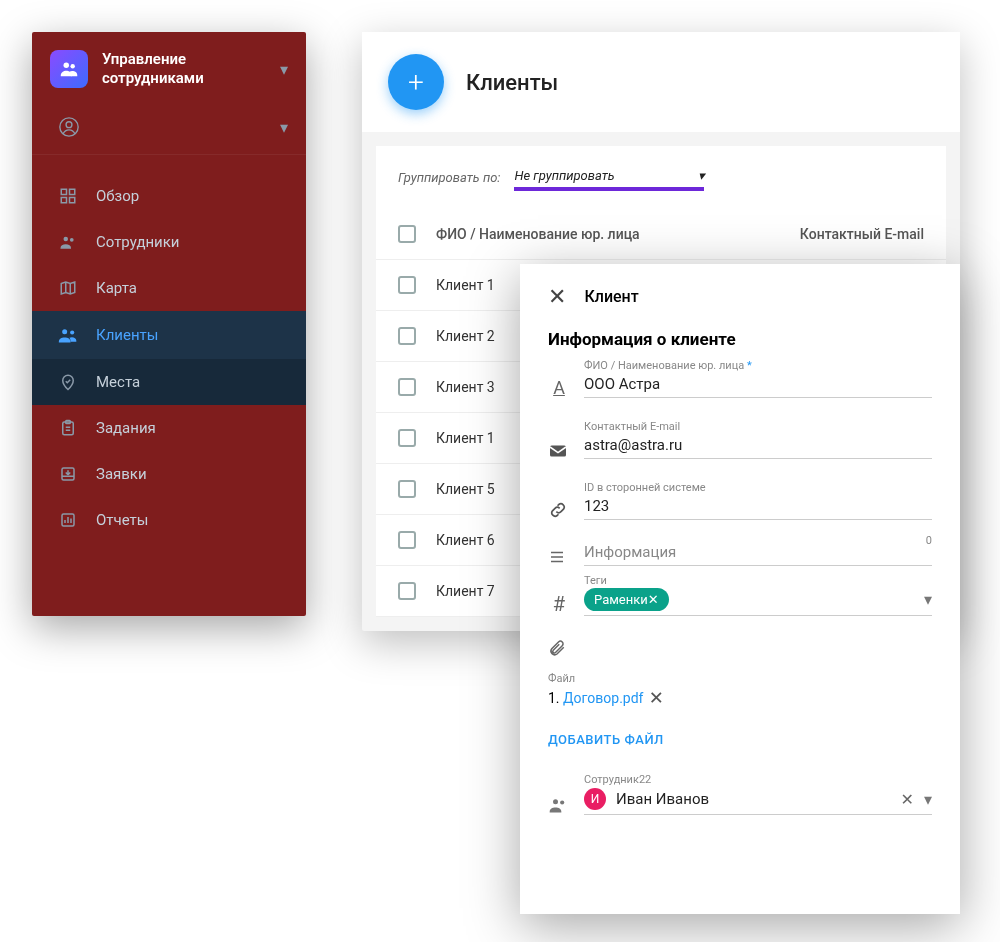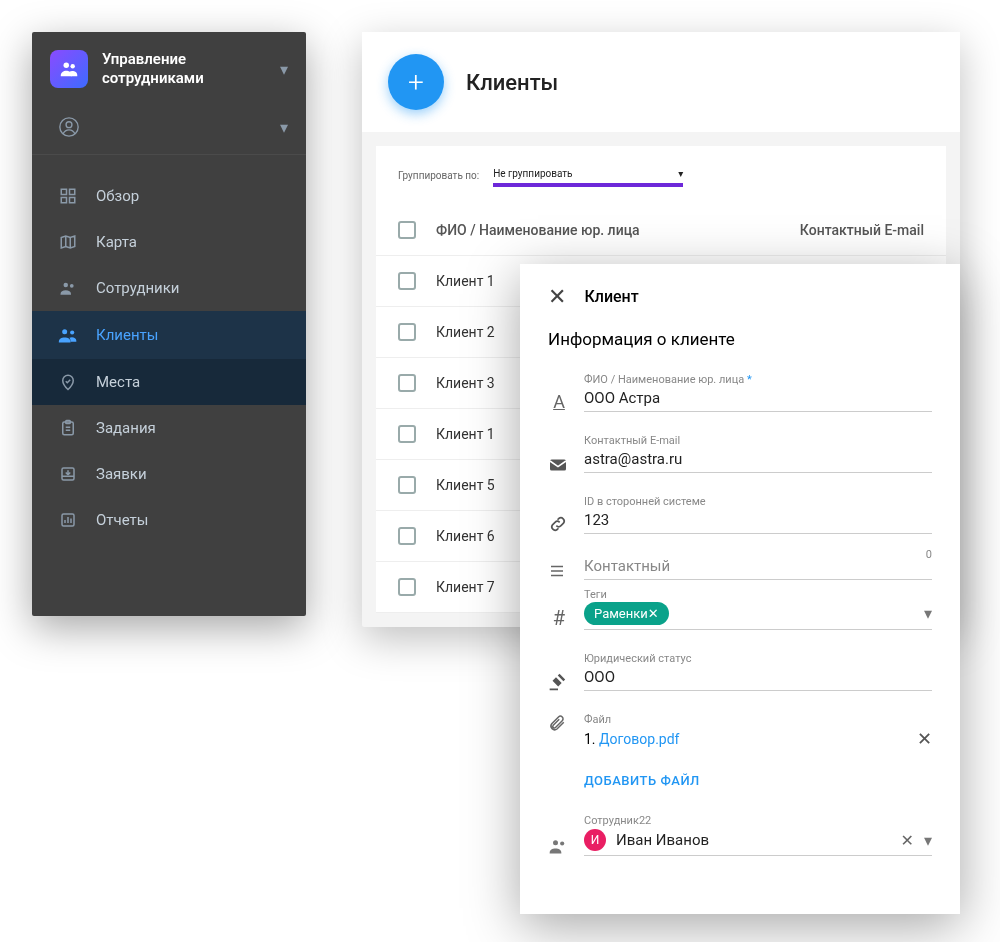--- a/index.html
+++ b/index.html
@@ -2,21 +2,21 @@
 <html><head>
 <meta charset="utf-8">
 <style>
   * { box-sizing: border-box; margin: 0; padding: 0; font-family: -apple-system, BlinkMacSystemFont, "Segoe UI", Roboto, Arial, sans-serif; }
   body { background: #fff; width: 1000px; height: 942px; position: relative; }
 
   
   .sidebar {
     position: absolute; top: 32px; left: 32px;
     width: 274px; height: 584px;
-    background: #404040; color: #c5d0da;
+    background: #7f1d1d; color: #c5d0da;
     border-radius: 2px;
     box-shadow: 0 12px 40px rgba(0,0,0,0.35);
     overflow: hidden;
   }
   .sb-header {
     display: flex; align-items: center; gap: 14px;
     padding: 18px 18px 14px 18px;
   }
   .sb-logo {
     width: 38px; height: 38px; border-radius: 8px;
@@ -66,21 +66,21 @@
     font-size: 28px; font-weight: 300;
     box-shadow: 0 4px 12px rgba(33,150,243,0.45);
     cursor: pointer;
   }
   .main-title { font-size: 22px; font-weight: 500; color: #222; }
 
   .grouping {
     background: #fff; margin: 14px 14px 0 14px;
     padding: 18px 22px;
     display: flex; align-items: center; gap: 14px;
-    color: #666; font-size: 10px;
+    color: #666; font-size: 13px; font-style: italic;
   }
   .group-sel { color: #222; border-bottom: 4px solid #6d28d9; padding: 4px 0; min-width: 190px; display:flex; align-items:center; justify-content:space-between; }
 
   .tbl { background: #fff; margin: 0 14px; }
   .tbl-head, .tbl-row {
     display: flex; align-items: center; gap: 20px;
     padding: 16px 22px;
     border-bottom: 1px solid #eee;
     font-size: 14px; color: #333;
   }
@@ -93,21 +93,21 @@
     position: absolute; top: 264px; left: 520px;
     width: 440px; height: 650px;
     background: #fff;
     box-shadow: 0 12px 50px rgba(0,0,0,0.35);
     padding: 20px 28px 10px 28px;
     overflow: hidden;
   }
   .d-head { display:flex; align-items:center; gap:18px; margin-bottom:20px;}
   .d-close { font-size: 22px; color:#444; cursor:pointer; }
   .d-title { font-size: 16px; font-weight: 500; }
-  .d-subtitle { font-size: 17px; font-weight: 400; margin-bottom: 14px; }
+  .d-subtitle { font-size: 17px; font-weight: 700; }
 
   .field { display:flex; align-items:flex-end; gap: 14px; padding: 10px 0 12px 0; }
   .field .ficon { color:#666; width:22px; text-align:center; font-size:18px; }
   .field .fbody { flex:1; border-bottom:1px solid #ccc; padding-bottom:4px; position:relative;}
   .field .flabel { font-size:11px; color:#888; display:block; margin-bottom:2px;}
   .field .flabel .star { color:#2196f3; }
   .field .fval { font-size:15px; color:#222; }
   .field .fph { font-size:15px; color:#888; }
   .field .counter { position:absolute; right:0; top:-8px; font-size:11px; color:#888;}
   .field .caret { color:#777; }
@@ -166,36 +166,36 @@
             <rect x="3" y="3" width="7" height="7"></rect>
             <rect x="14" y="3" width="7" height="7"></rect>
             <rect x="3" y="14" width="7" height="7"></rect>
             <rect x="14" y="14" width="7" height="7"></rect>
           </svg>
         </span>
       <span>Обзор</span>
     </div>
     <div class="nav-item">
       <span class="ic">
-          <svg width="18" height="18" viewBox="0 0 24 24" fill="none" stroke="currentColor" stroke-width="2">
-            <path d="M3 6l6-2 6 2 6-2v14l-6 2-6-2-6 2z"></path>
-            <path d="M9 4v14M15 6v14"></path>
-          </svg>
-        </span>
-      <span>Карта</span>
-    </div>
-    <div class="nav-item">
-      <span class="ic">
           <svg width="18" height="18" viewBox="0 0 24 24" fill="currentColor">
             <circle cx="9" cy="8" r="3"></circle>
             <circle cx="17" cy="9" r="2.5"></circle>
             <path d="M2 20c0-3.3 3.1-5 7-5s7 1.7 7 5v1H2z"></path>
           </svg>
         </span>
       <span>Сотрудники</span>
+    </div>
+    <div class="nav-item">
+      <span class="ic">
+          <svg width="18" height="18" viewBox="0 0 24 24" fill="none" stroke="currentColor" stroke-width="2">
+            <path d="M3 6l6-2 6 2 6-2v14l-6 2-6-2-6 2z"></path>
+            <path d="M9 4v14M15 6v14"></path>
+          </svg>
+        </span>
+      <span>Карта</span>
     </div>
     <div class="nav-item active">
       <span class="ic">
           <svg width="20" height="20" viewBox="0 0 24 24" fill="currentColor">
             <circle cx="8" cy="8" r="3"></circle>
             <circle cx="17" cy="9" r="2.5"></circle>
             <path d="M1 20c0-3.3 3.1-5 7-5s7 1.7 7 5v1H1z"></path>
             <path d="M15 20v-1c0-1.4-.5-2.6-1.3-3.6.9-.4 2-.7 3-.7 2.8 0 5.3 1.6 5.3 4.3V20z"></path>
           </svg>
         </span>
@@ -334,49 +334,38 @@
   </div>
 
   <div class="field">
     <span class="ficon">
         <svg width="18" height="18" viewBox="0 0 24 24" stroke="#666" stroke-width="2">
           <path d="M4 6h16M4 12h16M4 18h16"></path>
         </svg>
       </span>
     <div class="fbody">
       <span class="counter">0</span>
-      <span class="fph">Контактный</span>
+      <span class="fph">Информация</span>
     </div>
   </div>
 
   <div class="field">
     <span class="ficon" style="font-size:20px;color:#666;">#</span>
     <div class="fbody" style="display:flex;align-items:center;gap:6px;">
       <span class="flabel" style="position:absolute;top:-14px;">Теги</span>
       <span class="chip">
         <span>Раменки</span>
         <span class="chip-x">✕</span>
       </span>
       <span class="caret" style="margin-left:auto">▾</span>
     </div>
   </div>
 
-  <div class="field">
-    <span class="ficon">
-        <svg width="20" height="20" viewBox="0 0 24 24" fill="#555">
-          <path d="M2 21h10v2H2zM13.8 3.4l6.8 6.8-2.1 2.1-6.8-6.8zM9.6 7.6l6.8 6.8-4.2 4.2L5.4 11.8z"></path>
-        </svg>
-      </span>
-    <div class="fbody">
-      <span class="flabel">Юридический статус</span>
-      <span class="fval">ООО</span>
-    </div>
-  </div>
-
-  <div class="field" style="align-items:flex-start;">
+
+  <div class="field" style="align-items:flex-start;flex-direction:column;">
     <span class="ficon">
         <svg width="18" height="20" viewBox="0 0 24 24" fill="none" stroke="#666" stroke-width="2">
           <path d="M21 11l-9 9a5 5 0 01-7-7l9-9a3.5 3.5 0 015 5l-9 9a2 2 0 01-3-3l8-8"></path>
         </svg>
       </span>
     <div class="fbody" style="border:none;">
       <span class="flabel">Файл</span>
       <div class="file-row">
         <span>1.</span>&nbsp;
         <span class="file-link">Договор.pdf</span>

